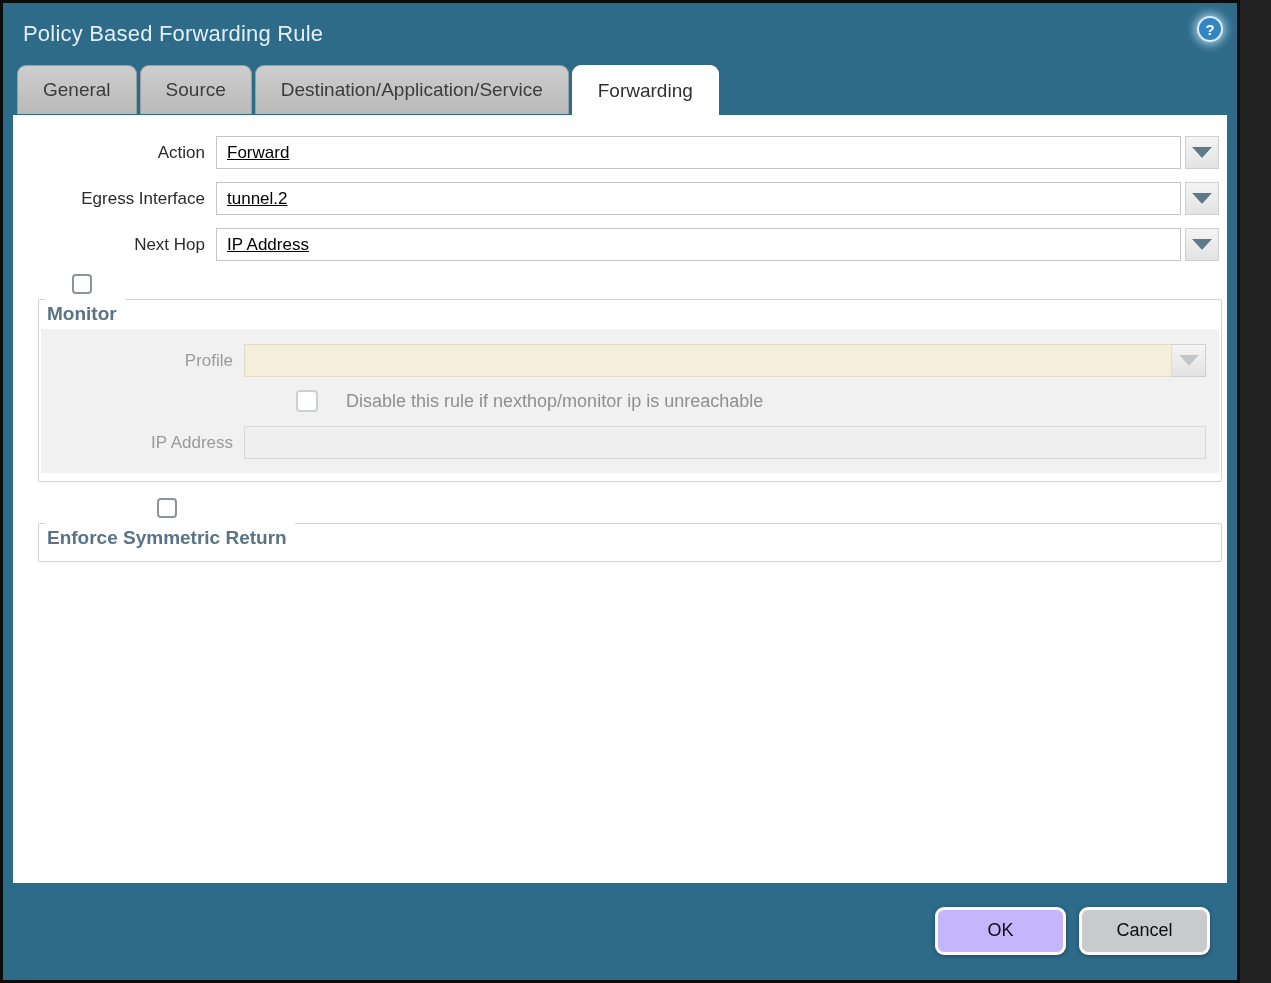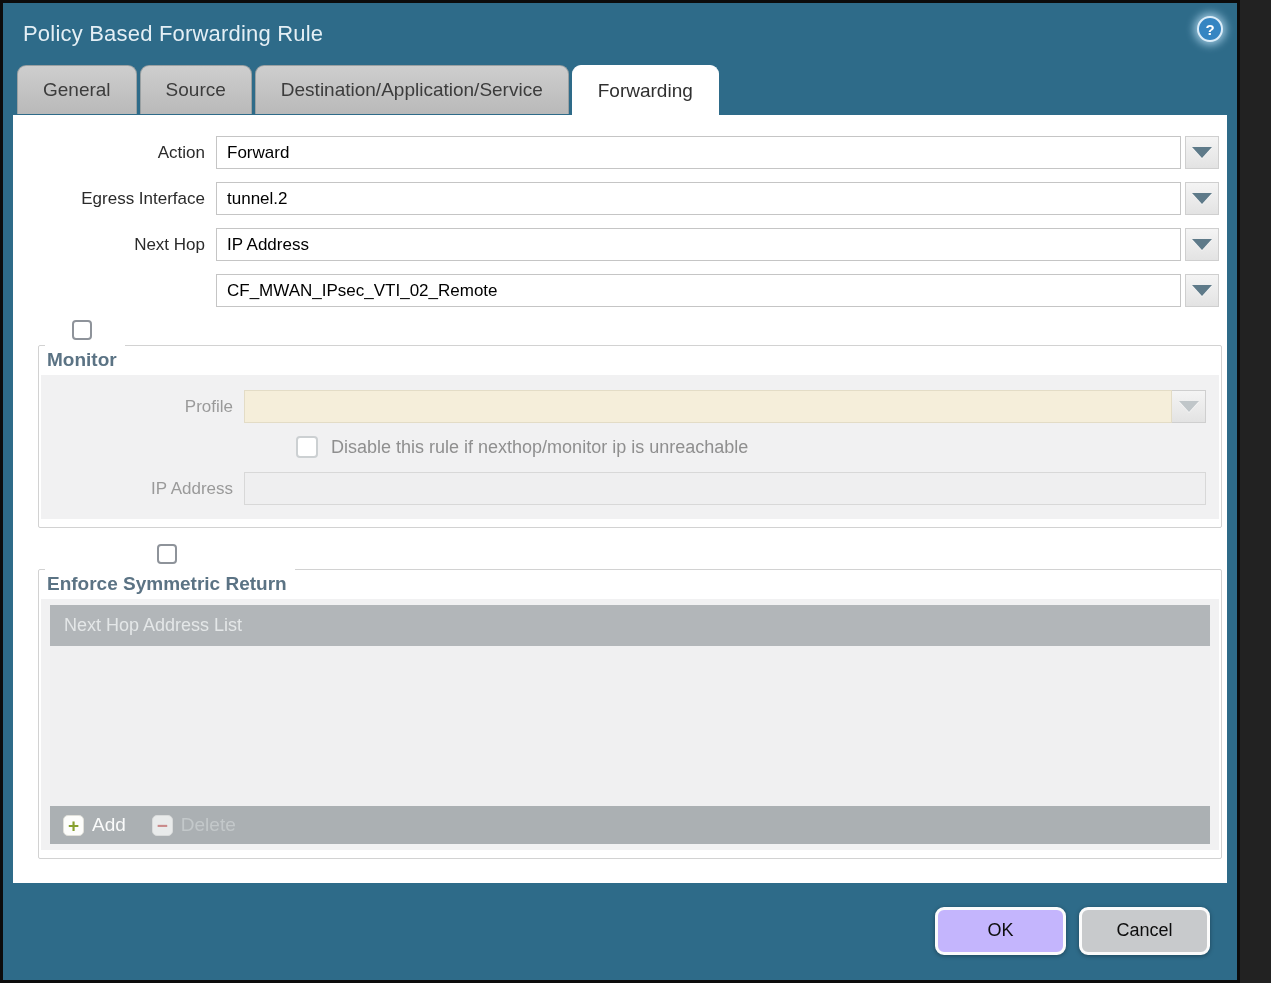--- a/index.html
+++ b/index.html
@@ -93,20 +93,21 @@
   .tb {
     flex: 1;
     height: 33px;
     border: 1px solid #c5c5c5;
     background: #fff;
     font-family: "Liberation Sans", sans-serif;
     font-size: 17px;
     color: #000;
     padding: 0 10px;
     outline: none;
+    text-decoration: underline;
   }
   .dd-btn {
     flex: none;
     width: 34px; height: 33px;
     margin-left: 4px;
     background: linear-gradient(#f4f4f4, #e3e3e3);
     border: 1px solid #cfcfcf;
     display: flex; align-items: center; justify-content: center;
     cursor: pointer;
   }
@@ -164,21 +165,21 @@
     border: 1px solid #e3dcc6;
   }
   .tb.gray-disabled {
     background: #efeff0;
     border: 1px solid #d8d8d8;
   }
   .panel .dd-btn { margin-left: 0; border-left: none; }
 
   .disable-row {
     display: flex; align-items: center;
-    gap: 13px;
+    gap: 28px;
     margin: 13px 0 14px 207px;
     padding-left: 48px;
   }
   .disable-row .checkbox { width: 22px; height: 22px; }
   .disable-label {
     font-size: 18px;
     color: #8f8f8f;
   }
 
   
@@ -284,27 +285,20 @@
     </div>
 
     <div class="form-row">
       <span class="form-label">Next Hop</span>
       <input class="tb" readonly="" value="IP Address" style="">
       <span class="dd-btn">
         <span class="dd-arrow"></span>
       </span>
     </div>
 
-    <div class="form-row">
-      <span class="form-label"></span>
-      <input class="tb" readonly="" value="CF_MWAN_IPsec_VTI_02_Remote" style="">
-      <span class="dd-btn">
-        <span class="dd-arrow"></span>
-      </span>
-    </div>
 
     <fieldset class="monitor">
       <legend>
         <span class="checkbox"></span>
         <span class="legend-label">Monitor</span>
       </legend>
       <div class="panel">
         <div class="form-row">
           <span class="form-label">Profile</span>
           <input class="tb beige" readonly="" value="" style="">
@@ -321,36 +315,20 @@
           <input class="tb gray-disabled" readonly="" value="" style="">
         </div>
       </div>
     </fieldset>
 
     <fieldset class="esr">
       <legend>
         <span class="checkbox"></span>
         <span class="legend-label">Enforce Symmetric Return</span>
       </legend>
-      <div class="panel" style="padding:6px 0;">
-        <div class="nh-table">
-          <div class="nh-header">Next Hop Address List</div>
-          <div class="nh-body"></div>
-          <div class="nh-footer">
-            <button class="tbl-btn add">
-              <span class="tbl-btn-icon">+</span>
-              <span class="tbl-btn-label">Add</span>
-            </button>
-            <button class="tbl-btn delete">
-              <span class="tbl-btn-icon">−</span>
-              <span class="tbl-btn-label">Delete</span>
-            </button>
-          </div>
-        </div>
-      </div>
     </fieldset>
 
 
   </div>
 
   <div class="footerbar">
     <button class="btn ok">OK</button>
     <button class="btn cancel">Cancel</button>
   </div>
 

